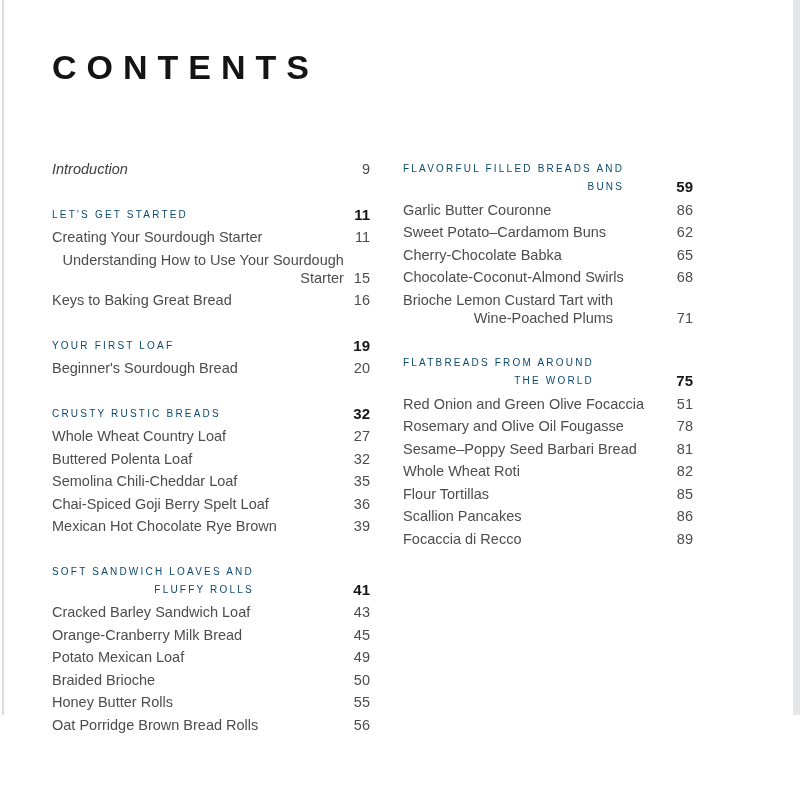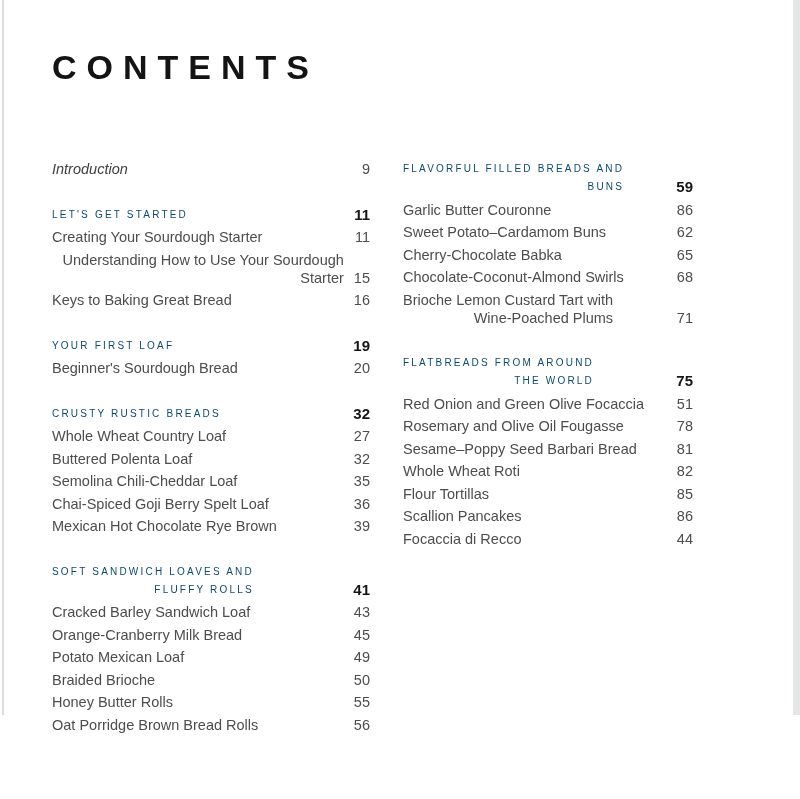--- a/index.html
+++ b/index.html
@@ -224,17 +224,17 @@
         <div class="row">
           <span class="lbl">Flour Tortillas</span>
           <span class="pg">85</span>
         </div>
         <div class="row">
           <span class="lbl">Scallion Pancakes</span>
           <span class="pg">86</span>
         </div>
         <div class="row">
           <span class="lbl">Focaccia di Recco</span>
-          <span class="pg">44</span>
+          <span class="pg">89</span>
         </div>
       </div>
     </div>
 </div>
 
 </body></html>

